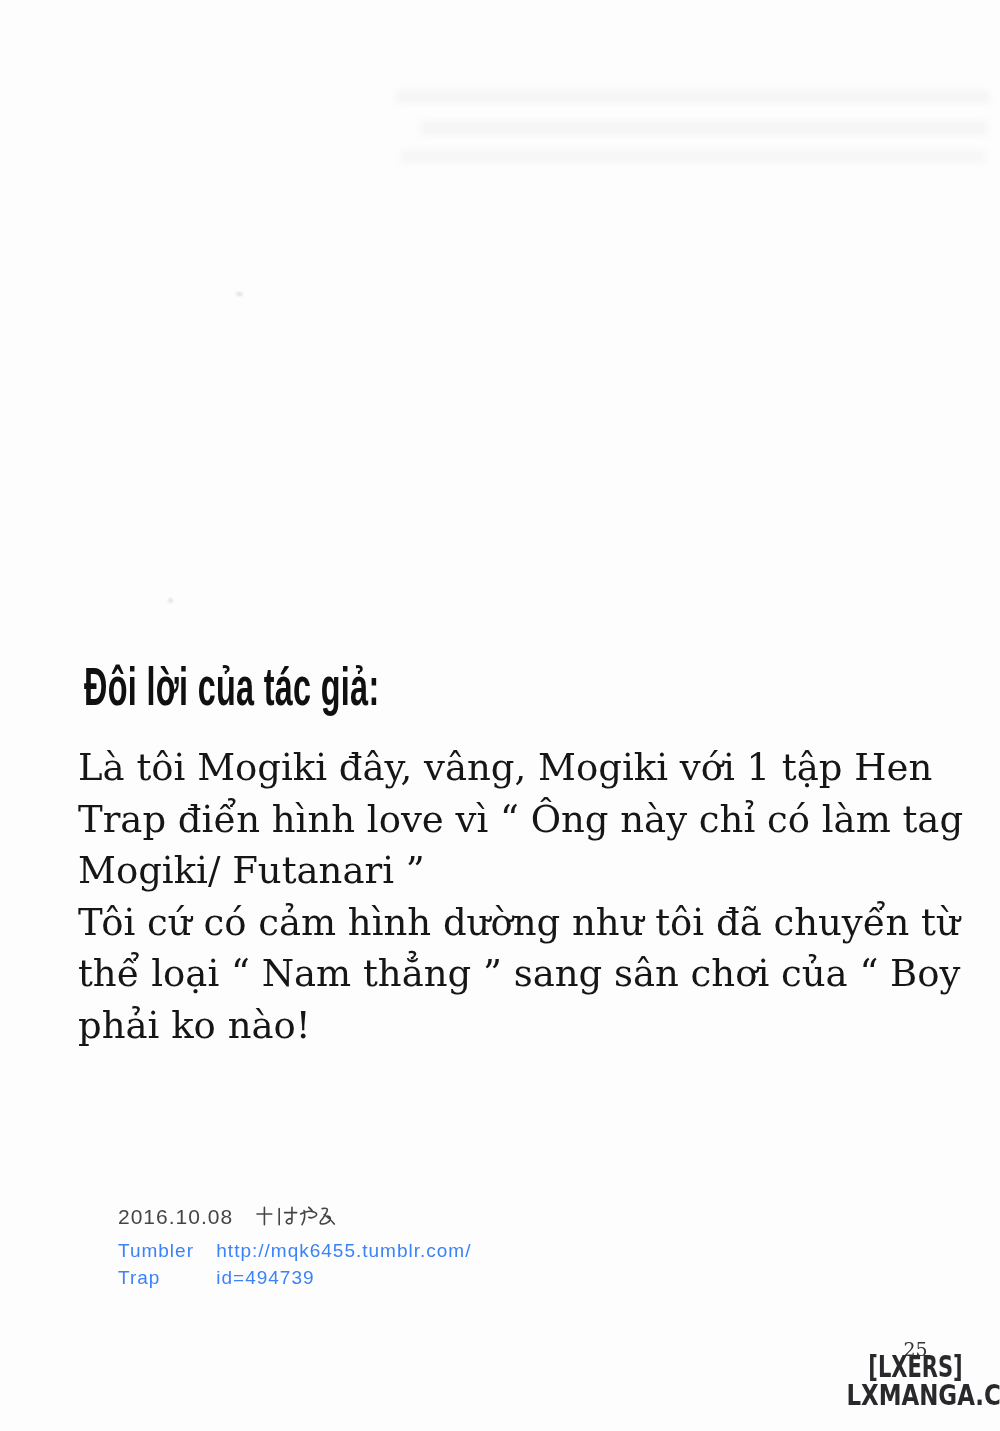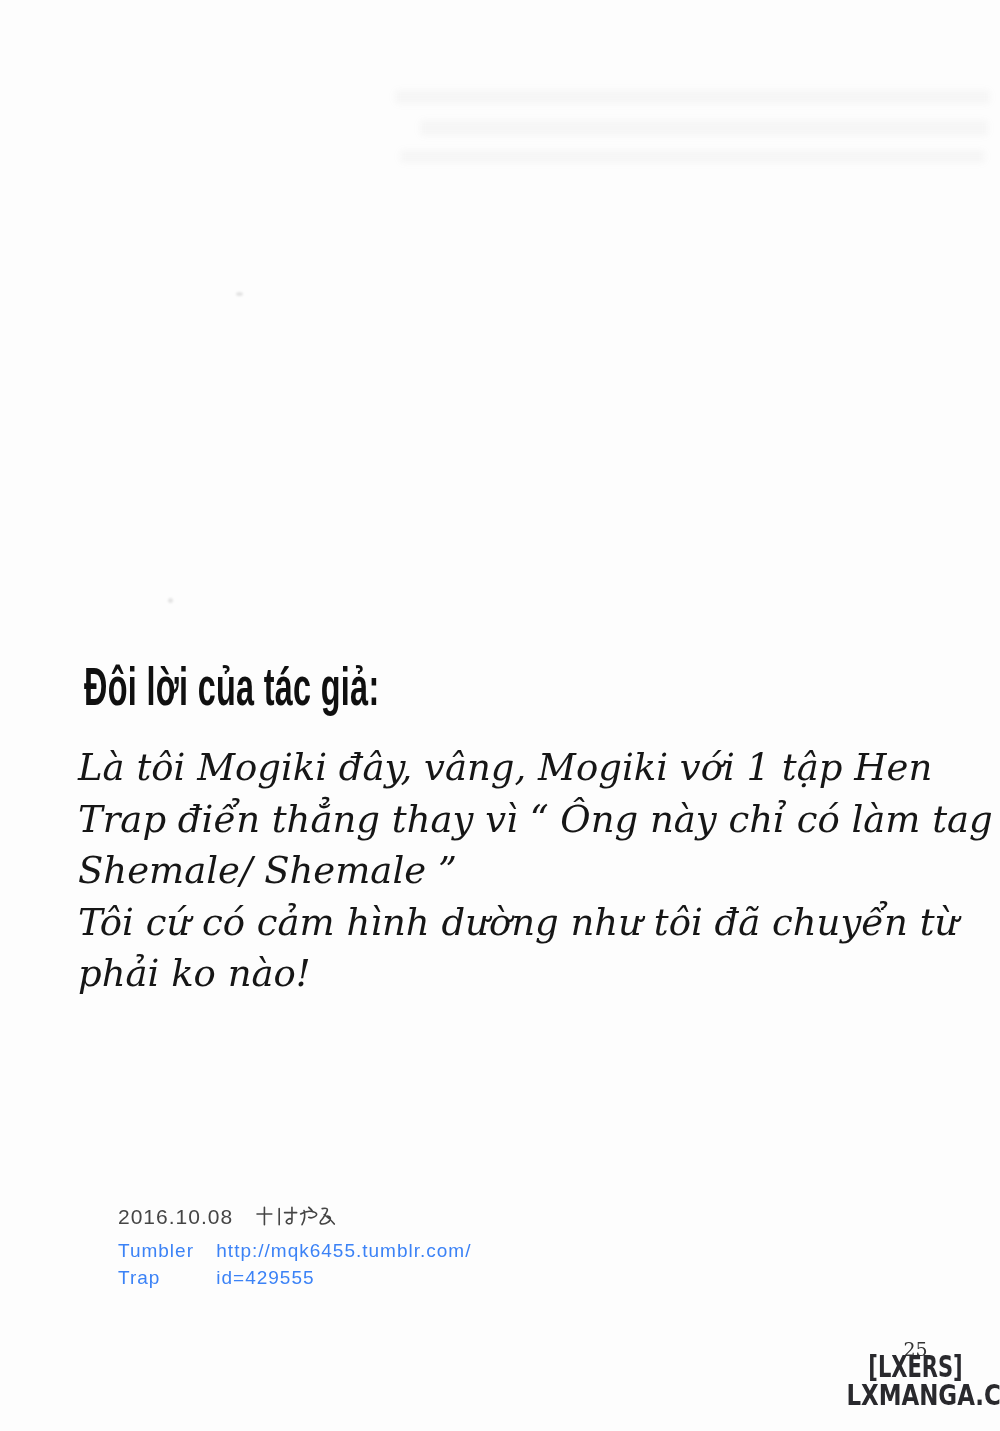--- a/index.html
+++ b/index.html
@@ -50,21 +50,20 @@
     transform: scaleX(0.60);
     transform-origin: left top;
   }
 
   
   .afterword {
     position: absolute;
     left: 78px;
     top: 742px;
     font-family: "DejaVu Serif", serif;
-    font-style: italic;
     font-size: 37px;
     line-height: 51.5px;
     color: #161616;
     white-space: nowrap;
   }
 
   
   .credit-date {
     position: absolute;
     left: 118px;
@@ -141,23 +140,24 @@
   <div class="ghost g1"></div>
   <div class="ghost g2"></div>
   <div class="ghost g3"></div>
   <div class="speck s1"></div>
   <div class="speck s2"></div>
 
   <h1 class="title">Đôi lời của tác giả:</h1>
 
   <div class="afterword">
     <div class="line">Là tôi Mogiki đây, vâng, Mogiki với 1 tập Hen</div>
-    <div class="line">Trap điển thẳng thay vì “ Ông này chỉ có làm tag</div>
-    <div class="line">Shemale/ Shemale ”</div>
+    <div class="line">Trap điển hình love vì “ Ông này chỉ có làm tag</div>
+    <div class="line">Mogiki/ Futanari ”</div>
     <div class="line">Tôi cứ có cảm hình dường như tôi đã chuyển từ</div>
+    <div class="line">thể loại “ Nam thẳng ” sang sân chơi của “ Boy</div>
     <div class="line">phải ko nào!</div>
   </div>
 
   <div class="credit-date">
     <span class="date-text">2016.10.08</span>
 
     <svg class="signature-svg" width="86" height="24" viewBox="0 0 128 32" fill="none" stroke="#454545" stroke-width="2.4" stroke-linecap="round" stroke-linejoin="round">
       <path d="M14 3 V29 M3 13 H25"></path>
       <path d="M36 5 V29 M44 11 H62 M55 3 V23 Q55 29 49 27 Q44 25 49 21 Q52 19 55 21"></path>
       <path d="M73 8 Q76 18 70 29 M80 3 Q84 6 86 10 M68 13 Q80 6 90 11 Q94 14 89 17 Q84 20 80 18"></path>
@@ -165,21 +165,21 @@
     </svg>
   </div>
 
   <div class="credit-links">
     <div class="row">
       <span class="label">Tumbler</span>
       <span class="value">http://mqk6455.tumblr.com/</span>
     </div>
     <div class="row">
       <span class="label">Trap</span>
-      <span class="value">id=429555</span>
+      <span class="value">id=494739</span>
     </div>
   </div>
 
   <div class="corner">
     <div class="pagenum">25</div>
     <div class="wm-group">[LXERS]</div>
     <div class="wm-site">LXMANGA.COM</div>
   </div>
 
 </div>

